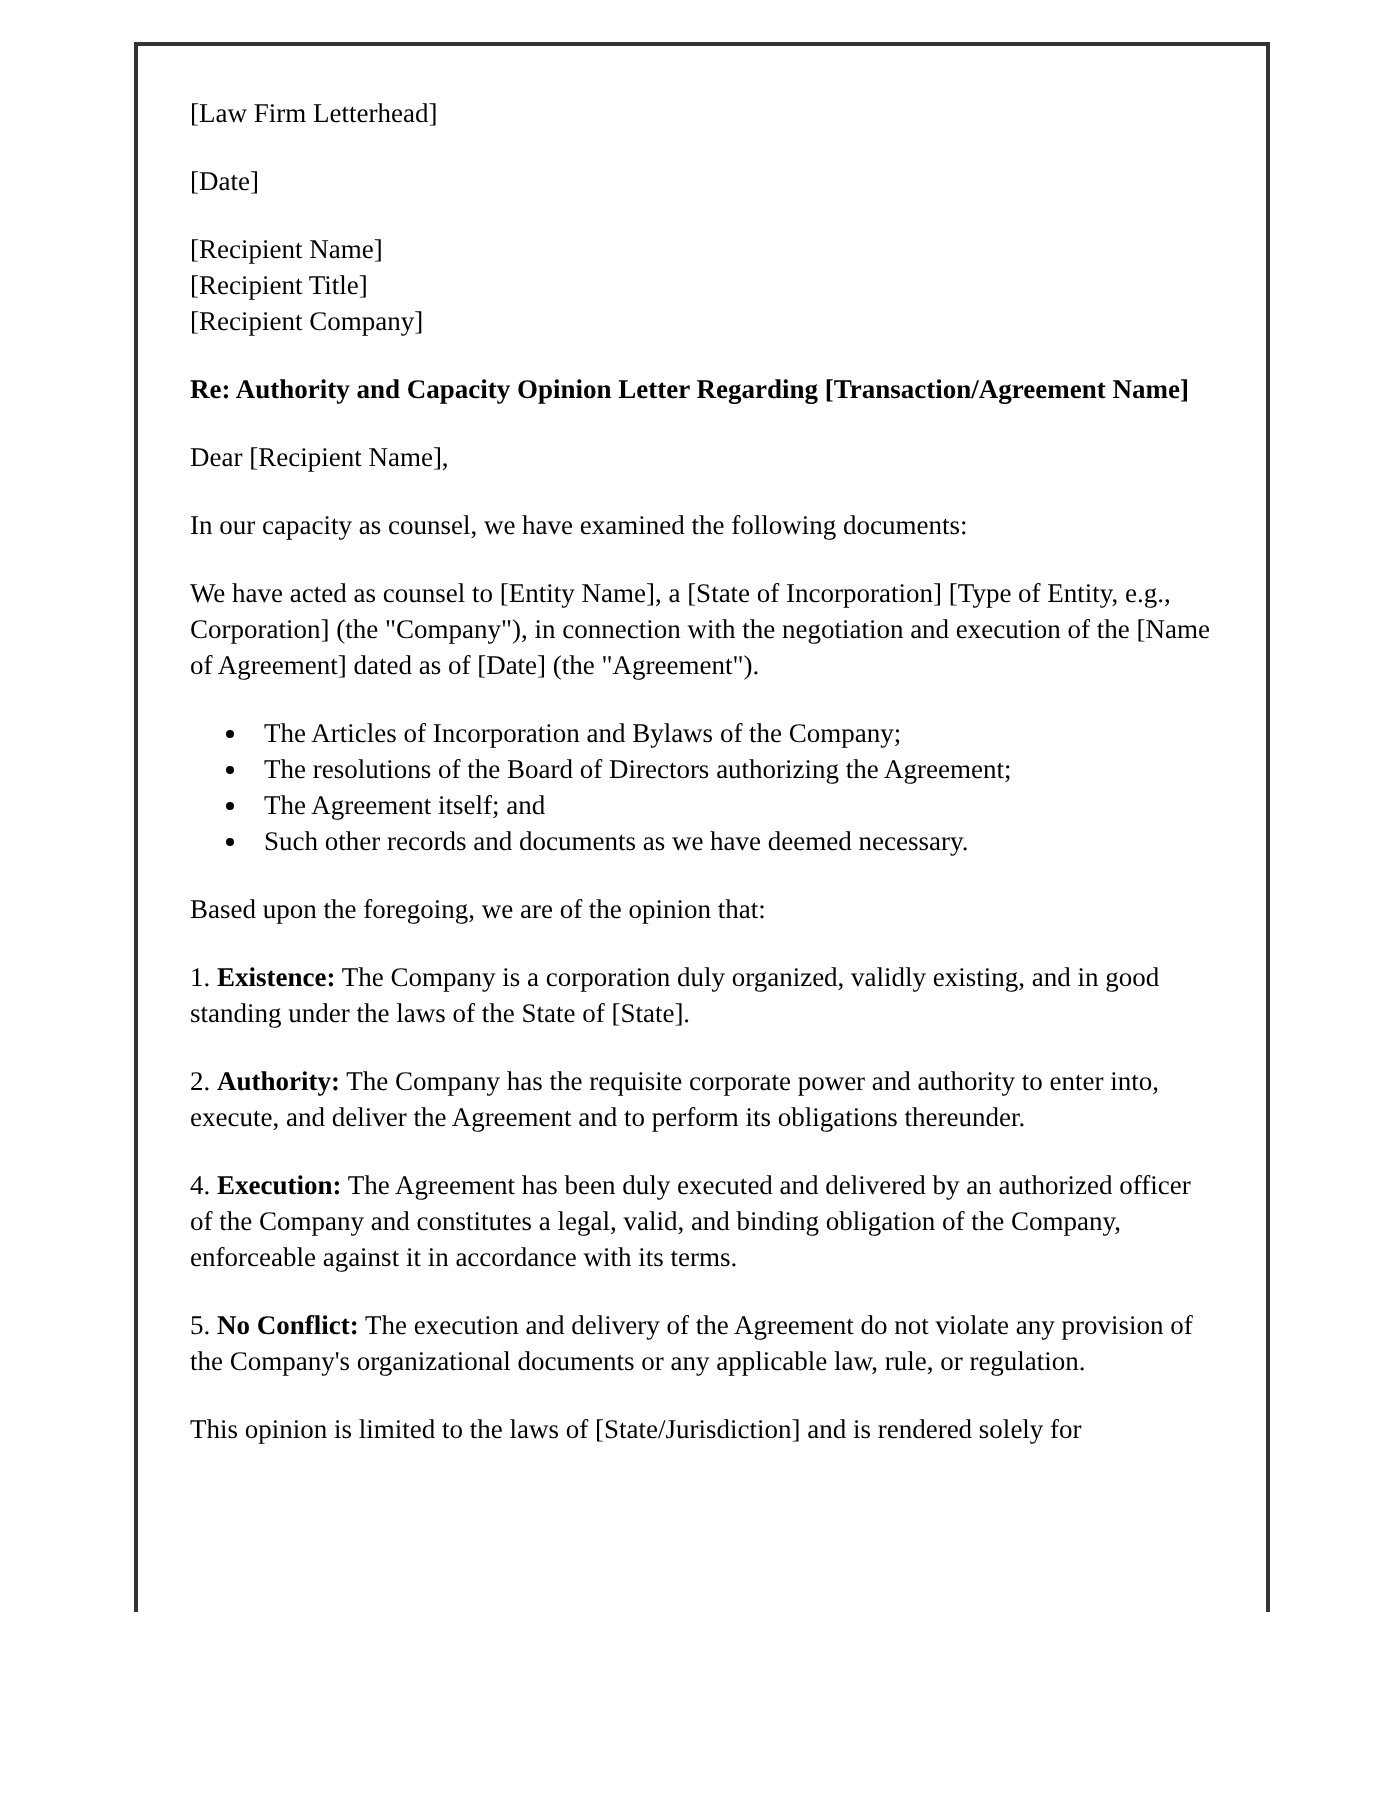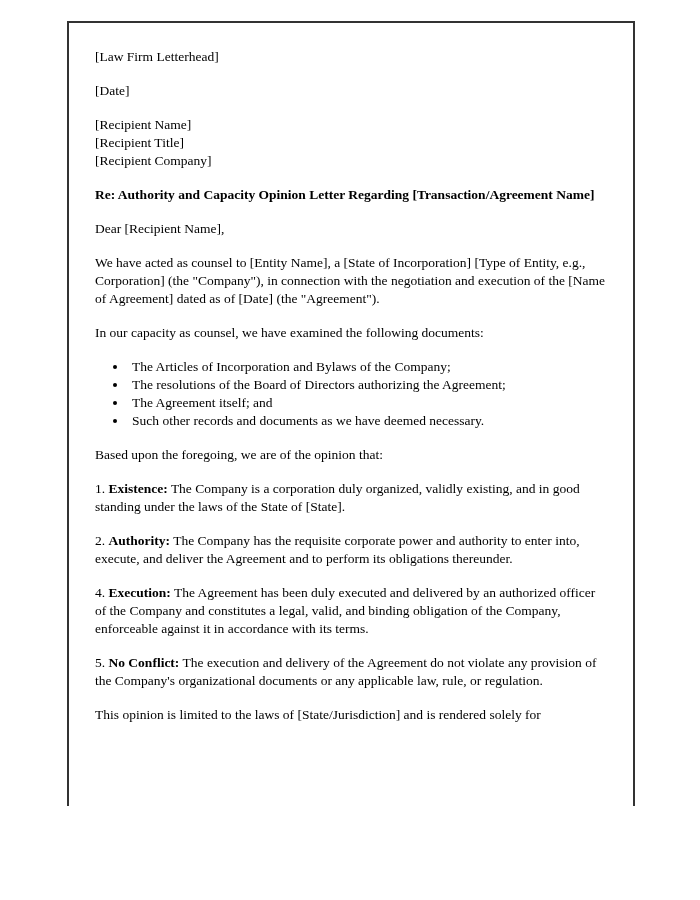--- a/index.html
+++ b/index.html
@@ -68,23 +68,23 @@
     <div class="recipient-block">
       <div>[Recipient Name]</div>
       <div>[Recipient Title]</div>
       <div>[Recipient Company]</div>
     </div>
 
     <p class="subject">Re: Authority and Capacity Opinion Letter Regarding [Transaction/Agreement Name]</p>
 
     <p>Dear [Recipient Name],</p>
 
+    <p>In our capacity as counsel, we have examined the following documents:</p>
+
     <p>We have acted as counsel to [Entity Name], a [State of Incorporation] [Type of Entity, e.g., Corporation] (the "Company"), in connection with the negotiation and execution of the [Name of Agreement] dated as of [Date] (the "Agreement").</p>
-
-    <p>In our capacity as counsel, we have examined the following documents:</p>
 
     <ul class="doc-list">
       <li>The Articles of Incorporation and Bylaws of the Company;</li>
       <li>The resolutions of the Board of Directors authorizing the Agreement;</li>
       <li>The Agreement itself; and</li>
       <li>Such other records and documents as we have deemed necessary.</li>
     </ul>
 
     <p>Based upon the foregoing, we are of the opinion that:</p>
 

